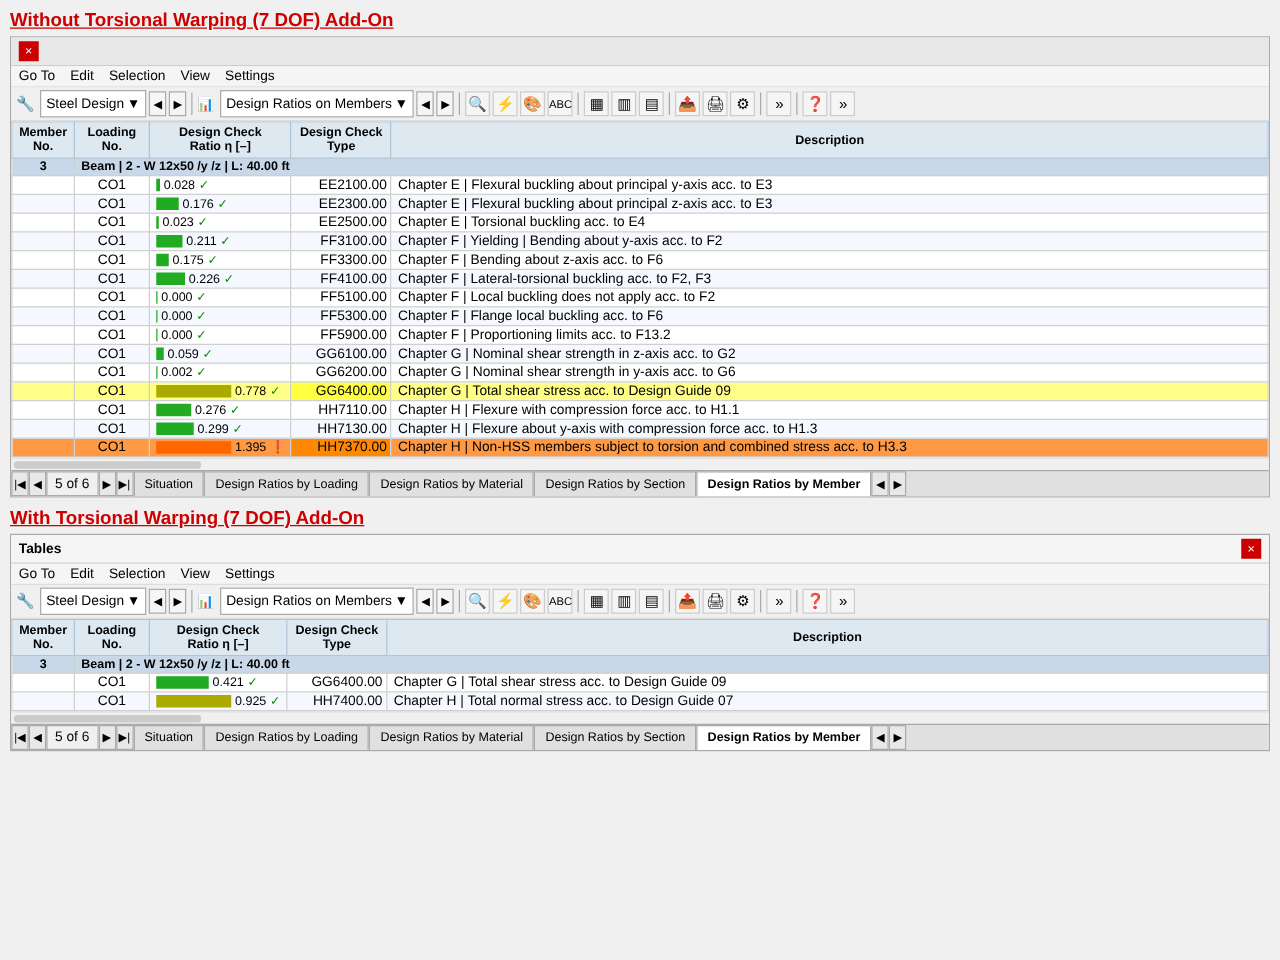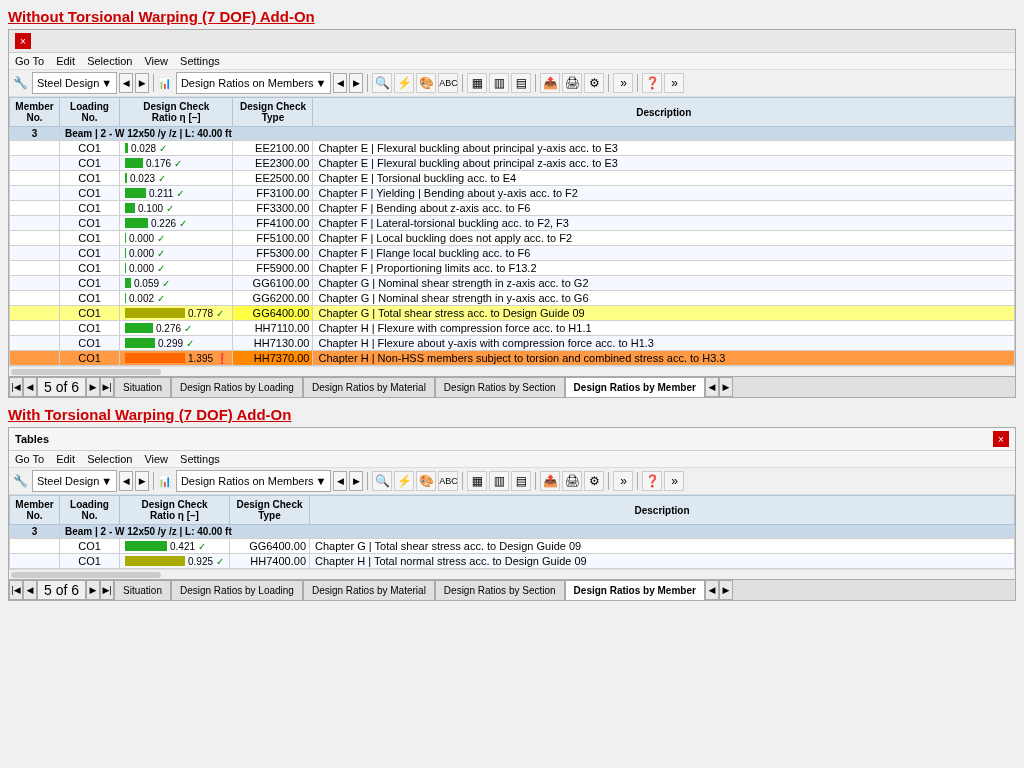--- a/index.html
+++ b/index.html
@@ -221,21 +221,21 @@
       align-items: center;
       justify-content: center;
       border: 1px solid #aaa;
       background: #e8e8e8;
       cursor: pointer;
       font-size: 9px;
     }
 
     .tab-page-info {
       padding: 2px 6px;
-      font-size: 14px;
+      font-size: 11px;
       background: #f0f0f0;
       border: 1px solid #aaa;
       height: 20px;
       display: flex;
       align-items: center;
     }
 
     .tab {
       padding: 2px 8px;
       font-size: 10px;
@@ -412,21 +412,21 @@
             </td>
             <td class="check-type">FF3100.00</td>
             <td class="description">Chapter F | Yielding | Bending about y-axis acc. to F2</td>
           </tr>
           <tr style="background: rgb(255, 255, 255);">
             <td></td>
             <td class="loading-no">CO1</td>
             <td class="ratio-cell">
               <div class="ratio-bar-container" style="justify-content: flex-start;">
                 <span class="ratio-bar" style="width: 10px;"></span>
-                <span class="ratio-val">0.100</span>
+                <span class="ratio-val">0.175</span>
                 <span class="checkmark"> ✓</span>
               </div>
             </td>
             <td class="check-type">FF3300.00</td>
             <td class="description">Chapter F | Bending about z-axis acc. to F6</td>
           </tr>
           <tr style="background: rgb(245, 249, 255);">
             <td></td>
             <td class="loading-no">CO1</td>
             <td class="ratio-cell">
@@ -665,21 +665,21 @@
             <td></td>
             <td class="loading-no">CO1</td>
             <td class="ratio-cell">
               <div class="ratio-bar-container" style="justify-content: flex-start;">
                 <span class="ratio-bar ratio-bar-yellow" style="width: 60px;"></span>
                 <span class="ratio-val">0.925</span>
                 <span class="checkmark"> ✓</span>
               </div>
             </td>
             <td class="check-type">HH7400.00</td>
-            <td class="description">Chapter H | Total normal stress acc. to Design Guide 09</td>
+            <td class="description">Chapter H | Total normal stress acc. to Design Guide 07</td>
           </tr>
         </tbody>
     </table>
   </div>
 
   <div class="scrollbar-area">
     <div class="scrollbar-track"></div>
   </div>
 
   <div class="tab-bar">

